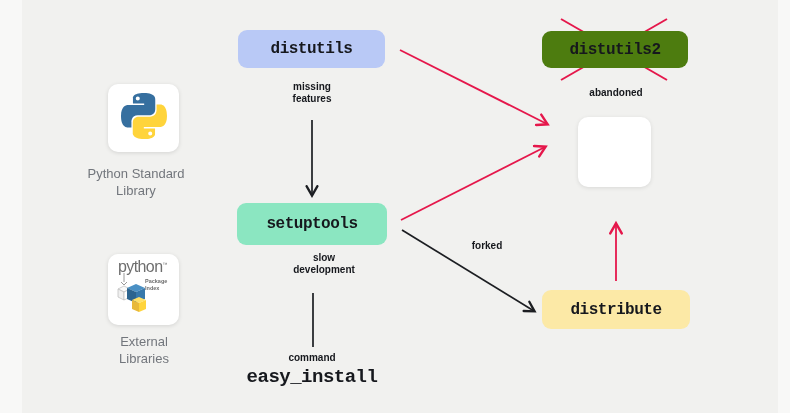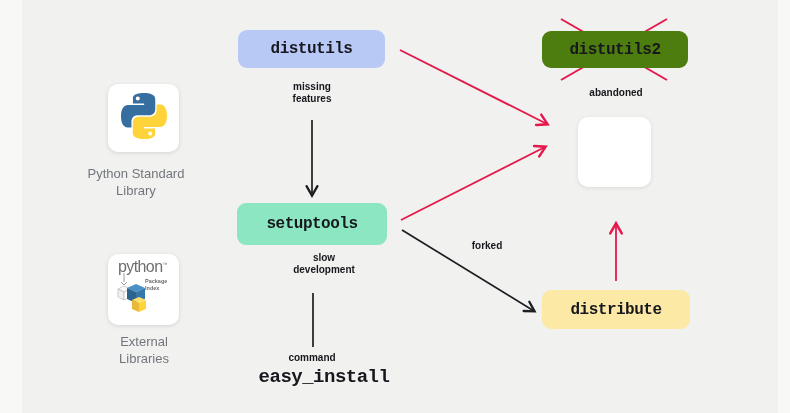--- a/index.html
+++ b/index.html
@@ -114,21 +114,21 @@
 
   <div class="blank-card"></div>
 
   <div class="ann" style="left:312px;top:81px;">missing
 features</div>
   <div class="ann" style="left:616px;top:87px;">abandoned</div>
   <div class="ann" style="left:312px;top:252px;margin-left:12px;">slow
 development</div>
   <div class="ann" style="left:487px;top:240px;">forked</div>
   <div class="ann cmd-word" style="left:312px;top:352px;">command</div>
-  <div class="mono-ann" style="left:324px;top:366px;">easy_install</div>
+  <div class="mono-ann" style="left:312px;top:366px;">easy_install</div>
 
   <div class="card python-std">
     <span>
       <svg width="46" height="46" viewBox="0 0 110 110">
         <path fill="#366f9f" d="M54.92 0C26.8 0 28.56 12.19 28.56 12.19l.03 12.63h26.83v3.79H17.93S0 26.57 0 54.9c0 28.33 15.65 27.32 15.65 27.32h9.34V69.06s-.5-15.65 15.4-15.65h26.61s14.9.24 14.9-14.4V14.9S84.16 0 54.92 0zM40.13 8.49a4.83 4.83 0 1 1 0 9.66 4.83 4.83 0 0 1 0-9.66z"></path>
         <path fill="#ffd43b" d="M55.08 110c28.12 0 26.36-12.19 26.36-12.19l-.03-12.63H54.58v-3.79h37.49S110 83.43 110 55.1c0-28.33-15.65-27.32-15.65-27.32h-9.34v13.16s.5 15.65-15.4 15.65H43.01s-14.9-.24-14.9 14.4v24.11S25.84 110 55.08 110zm14.79-8.49a4.83 4.83 0 1 1 0-9.66 4.83 4.83 0 0 1 0 9.66z"></path>
       </svg>
     </span>
   </div>
   <div class="card-label" style="left:136px;top:158px;margin-top:8px;">Python Standard

